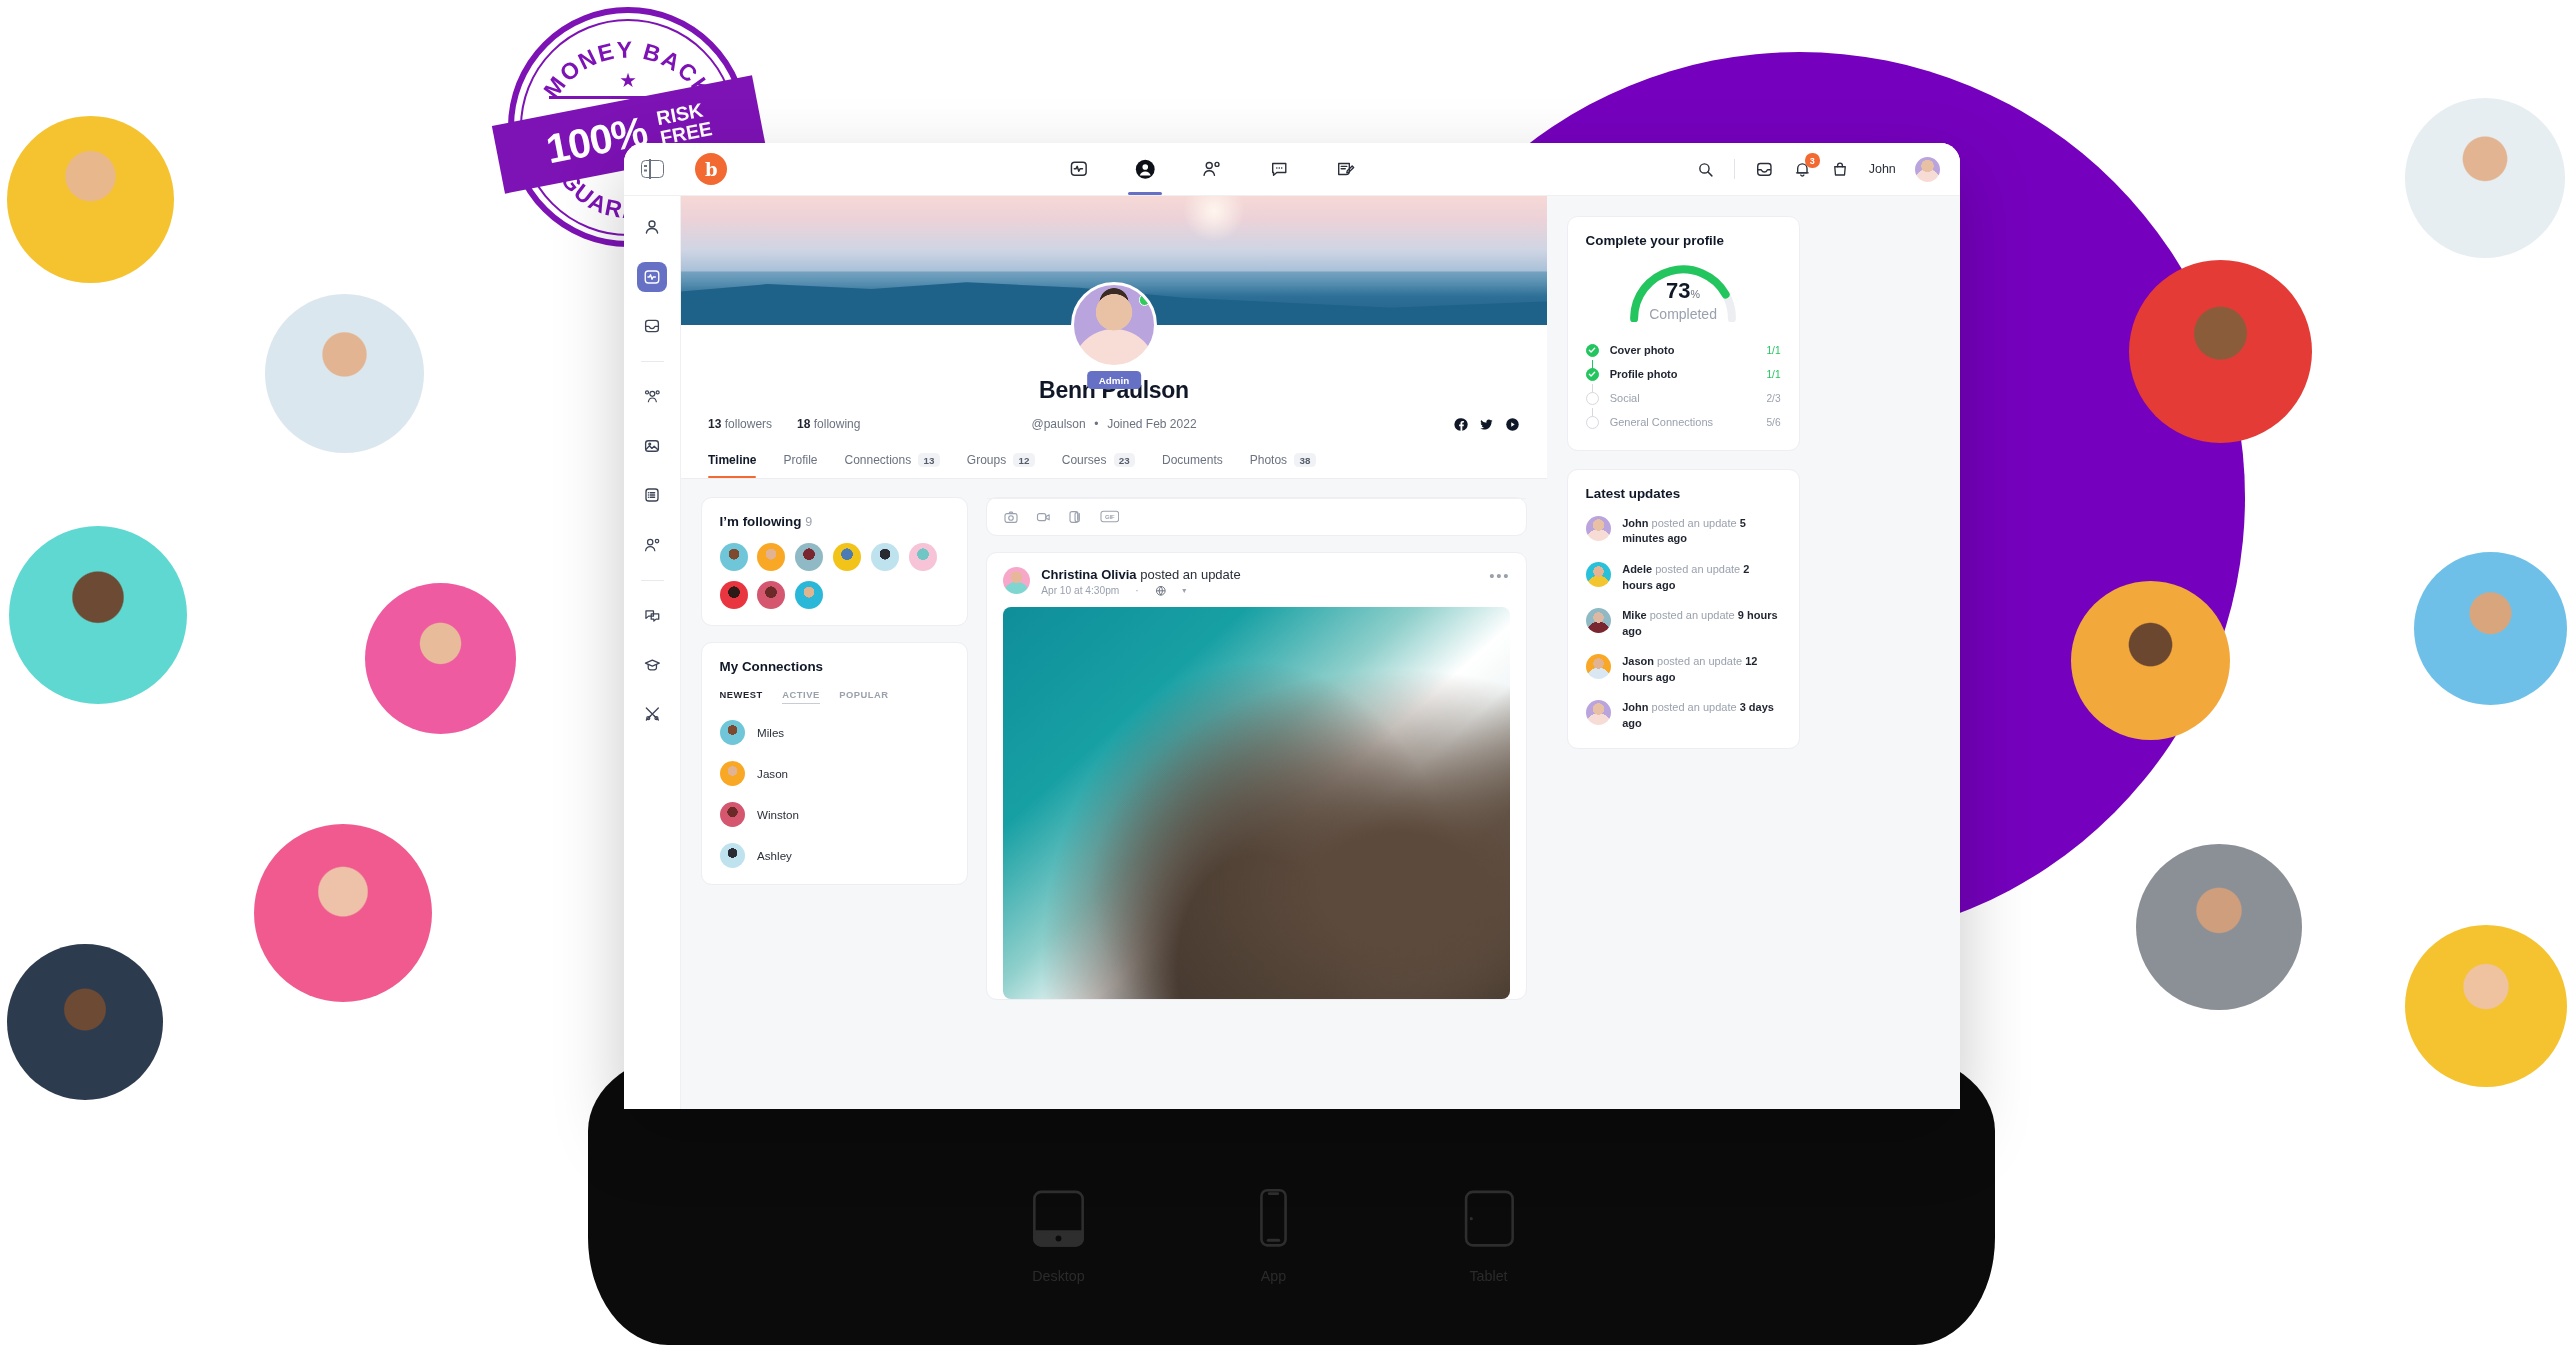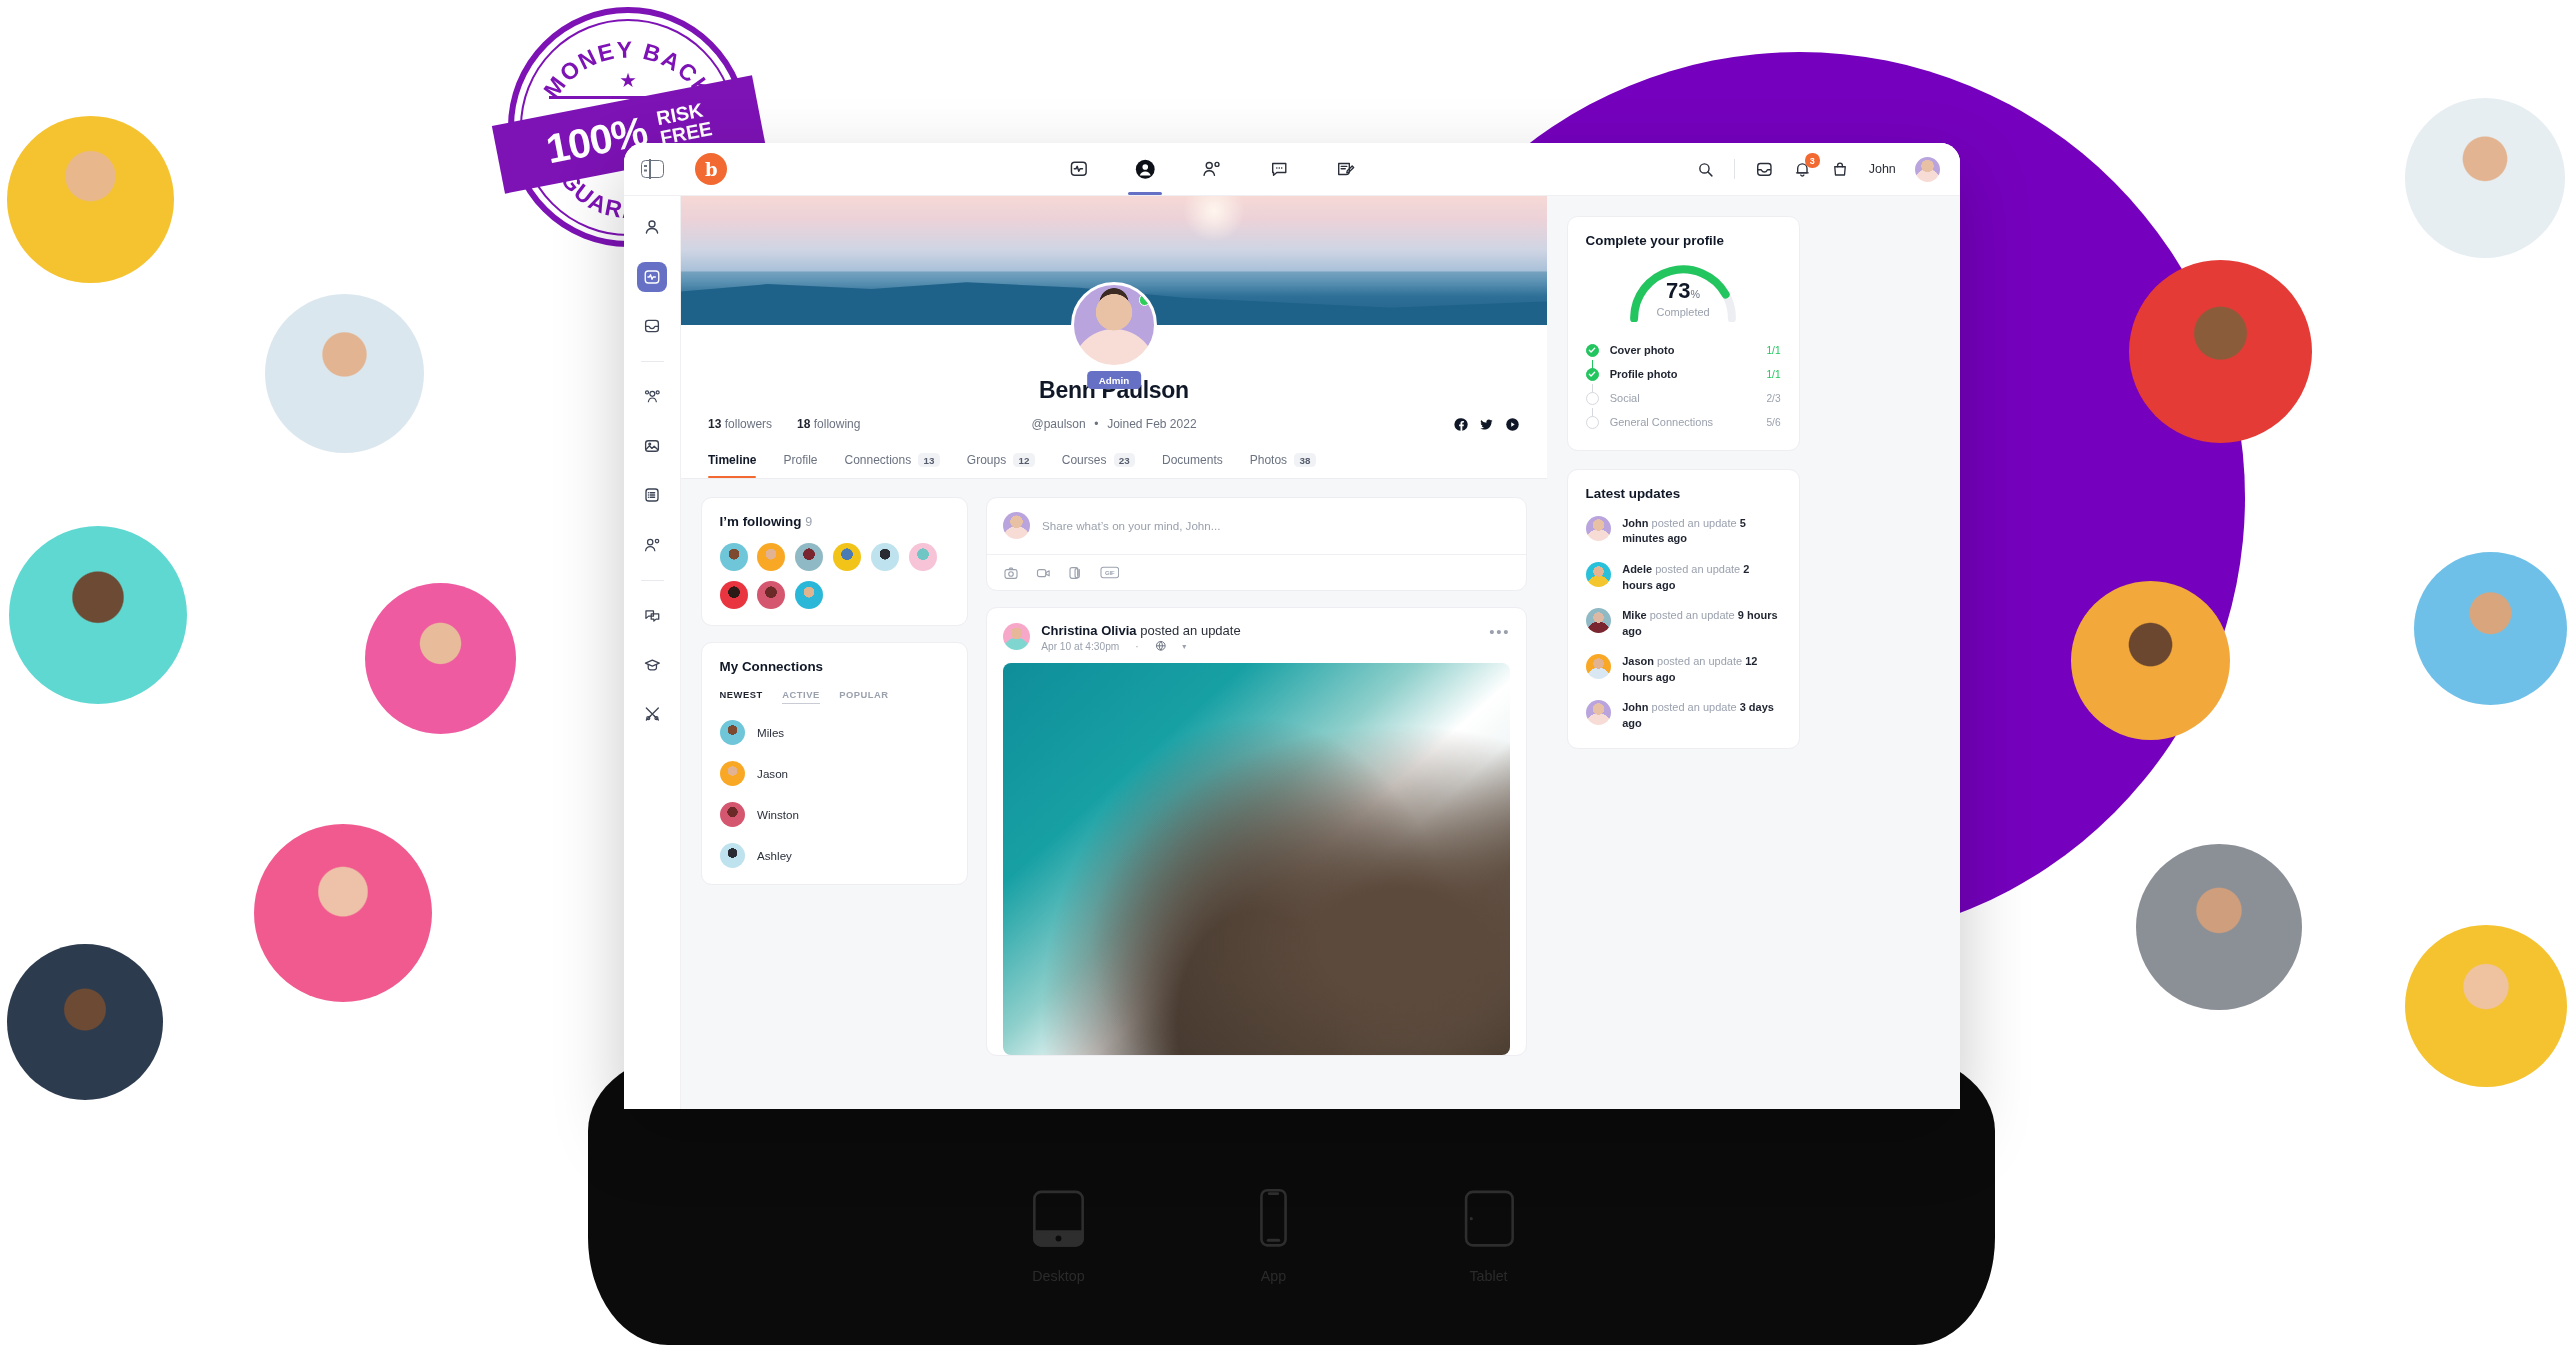--- a/index.html
+++ b/index.html
@@ -241,21 +241,21 @@
       radial-gradient(ellipse at 50% 92%, #43372e 0 22%, transparent 60%),
       linear-gradient(138deg, #0f8e9a 0%, #17a0a4 26%, #8ecfcb 44%, #ffffff 56%, #f3f7f7 63%, #6e6257 78%, #3a3026 100%);
   }
 
   
   .gauge-wrap { display:flex; flex-direction:column; align-items:center; margin-top:10.7px; }
   .gauge { position:relative; width:116px; height:64px; }
   .gauge .val { position:absolute; left:0; right:0; top:19.6px; text-align:center; }
   .gauge .num { font-size:22px; font-weight:700; color:#101828; }
   .gauge .pc { font-size:10.7px; color:#6b7280; font-weight:400;}
-  .gauge .lbl { position:absolute; left:0; right:0; top:48px; text-align:center; font-size:11px; color:#9aa1ad;}
+  .gauge .lbl { position:absolute; left:0; right:0; top:48px; text-align:center; font-size:14px; color:#9aa1ad;}
 
   .steps { margin-top:16px; }
   .step { display:flex; align-items:center; gap:10.7px; position:relative; padding:5.3px 0; }
   .step .dot {
     width:13.4px;height:13.4px;border-radius:50%;
     border:1.4px solid #d5d8de; background:#fff; flex:none;
     display:flex;align-items:center;justify-content:center;
   }
   .step.done .dot { background:#22c55e; border-color:#22c55e; color:#fff; }
   .step .nm { font-size:11px; color:#9aa1ad; }
@@ -605,24 +605,20 @@
                 </div>
                 <div class="conn-row">
                   <div class="fa" style="width:25px;height:25px;background:radial-gradient(circle at 50% 40%,#2a2a33 0 24%,transparent 25%),#bfe2ef;"></div>
                   <span class="nm">Ashley</span>
                 </div>
               </div>
             </div>
 
             <div class="feed-col">
               <div class="card">
-                <div class="composer-top">
-                  <div class="fa" style="width:27px;height:27px;background:radial-gradient(circle at 50% 36%, #e8c0a4 0 28%, transparent 29%), radial-gradient(circle at 50% 104%, #f7dcd6 0 44%, transparent 45%), #b9a4de;"></div>
-                  <span class="composer-ph">Share what’s on your mind, John...</span>
-                </div>
                 <div class="composer-bar">
                   <svg width="16" height="16" viewBox="0 0 24 24" fill="none" stroke="currentColor" stroke-width="1.7">
                     <rect x="3" y="7" width="18" height="13" rx="3"></rect>
                       <circle cx="12" cy="13.5" r="3.4"></circle>
                     <path d="M9 7l1.4-2.3h3.2L15 7"></path>
                   </svg>
                   <svg width="17" height="16" viewBox="0 0 24 24" fill="none" stroke="currentColor" stroke-width="1.7">
                     <rect x="3" y="7" width="12.5" height="10.5" rx="3"></rect>
                       <path d="M15.5 11.5l5-2.8v7.6l-5-2.8z" stroke-linejoin="round"></path>
                   </svg>

